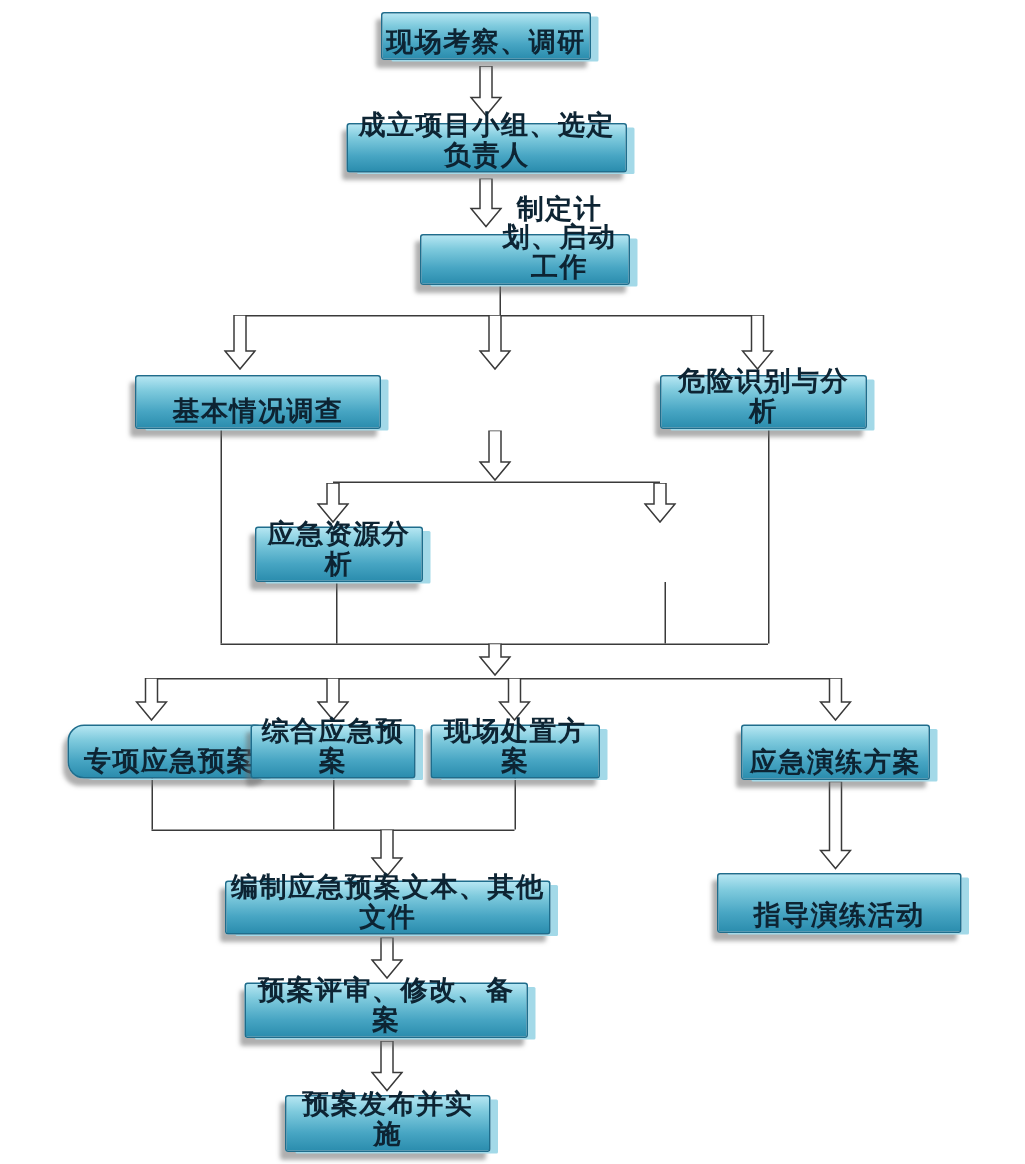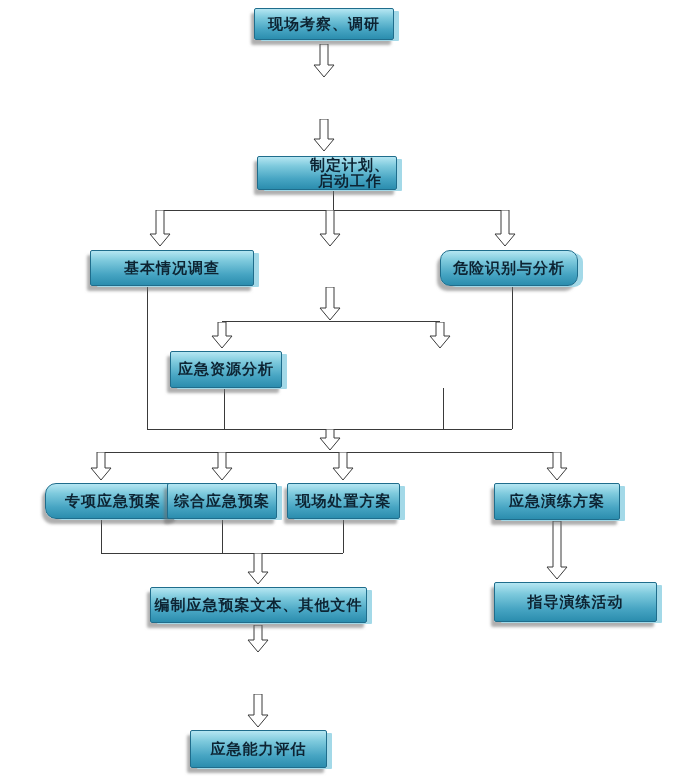--- a/index.html
+++ b/index.html
@@ -12,25 +12,25 @@
     position: relative;
     width: 683px;
     height: 776px;
     background: #ffffff;
     overflow: hidden;
   }
   .flow-node {
     position: absolute;
     box-sizing: border-box;
     display: flex;
-    align-items: center;
+    align-items: flex-end;
     justify-content: center;
     text-align: center;
     font-weight: bold;
-    font-size: 15px;
+    font-size: 18px;
     letter-spacing: 1px;
     color: #0d2433;
     border: 1px solid #1f6d8c;
     border-radius: 2px;
     background: linear-gradient(180deg, #b5e6f2 0%, #7ecadd 28%, #47a5c3 68%, #2b8dae 100%);
     box-shadow: 6px 2px 0 -1px #a3d9e8, -3px 5px 3px rgba(110,110,110,0.55);
     z-index: 3;
     line-height: 1.1;
     padding: 0 2px;
   }
@@ -109,46 +109,52 @@
       </svg></div>
     <div class="conn-arrow" style="left: 247px; top: 625px;"><svg width="22" height="28" viewBox="0 0 22 28">
         <path d="M7 0 L7 15 L1 15 L11 27 L21 15 L15 15 L15 0 Z" fill="#ffffff" stroke="#3a3a3a" stroke-width="1"></path>
       </svg></div>
     <div class="conn-arrow" style="left: 247px; top: 694px;"><svg width="22" height="34" viewBox="0 0 22 34">
         <path d="M7 0 L7 21 L1 21 L11 33 L21 21 L15 21 L15 0 Z" fill="#ffffff" stroke="#3a3a3a" stroke-width="1"></path>
       </svg></div>
     <div class="flow-node" style="left: 254px; top: 8px; width: 140px; height: 32px;">
       <span>现场考察、调研</span>
     </div>
-    <div class="flow-node" style="left: 257px; top: 156px; width: 140px; height: 34px; padding-left: 48px;">
+    <div class="flow-node" style="left: 231px; top: 82px; width: 187px; height: 33px;">
+      <span>成立项目小组、选定负责人</span>
+    </div>
+    <div class="flow-node" style="left: 280px; top: 156px; width: 140px; height: 34px; padding-left: 48px;">
       <span>制定计划、启动工作</span>
     </div>
     <div class="flow-node" style="left: 90px; top: 250px; width: 164px; height: 36px;">
       <span>基本情况调查</span>
     </div>
-    <div class="flow-node" style="left: 440px; top: 250px; width: 138px; height: 36px; border-radius: 10px;">
+    <div class="flow-node" style="left: 440px; top: 250px; width: 138px; height: 36px;">
       <span>危险识别与分析</span>
     </div>
     <div class="flow-node" style="left: 170px; top: 351px; width: 112px; height: 37px;">
       <span>应急资源分析</span>
     </div>
     <div class="flow-node" style="left: 45px; top: 483px; width: 136px; height: 36px; border-radius: 11px;">
       <span>专项应急预案</span>
     </div>
     <div class="flow-node" style="left: 287px; top: 483px; width: 113px; height: 36px;">
       <span>现场处置方案</span>
     </div>
     <div class="flow-node" style="left: 167px; top: 483px; width: 110px; height: 36px;">
       <span>综合应急预案</span>
     </div>
     <div class="flow-node" style="left: 150px; top: 587px; width: 217px; height: 36px;">
       <span>编制应急预案文本、其他文件</span>
     </div>
     <div class="flow-node" style="left: 494px; top: 483px; width: 126px; height: 37px;">
       <span>应急演练方案</span>
     </div>
-    <div class="flow-node" style="left: 478px; top: 582px; width: 163px; height: 40px; margin-left: 16px;">
+    <div class="flow-node" style="left: 478px; top: 582px; width: 163px; height: 40px;">
       <span>指导演练活动</span>
     </div>
+    <div class="flow-node" style="left: 163px; top: 655px; width: 189px; height: 37px;">
+      <span>预案评审、修改、备案</span>
+    </div>
     <div class="flow-node" style="left: 190px; top: 730px; width: 137px; height: 38px;">
-      <span>应急能力评估</span>
+      <span>预案发布并实施</span>
     </div>
   </div>
 
 </body></html>

